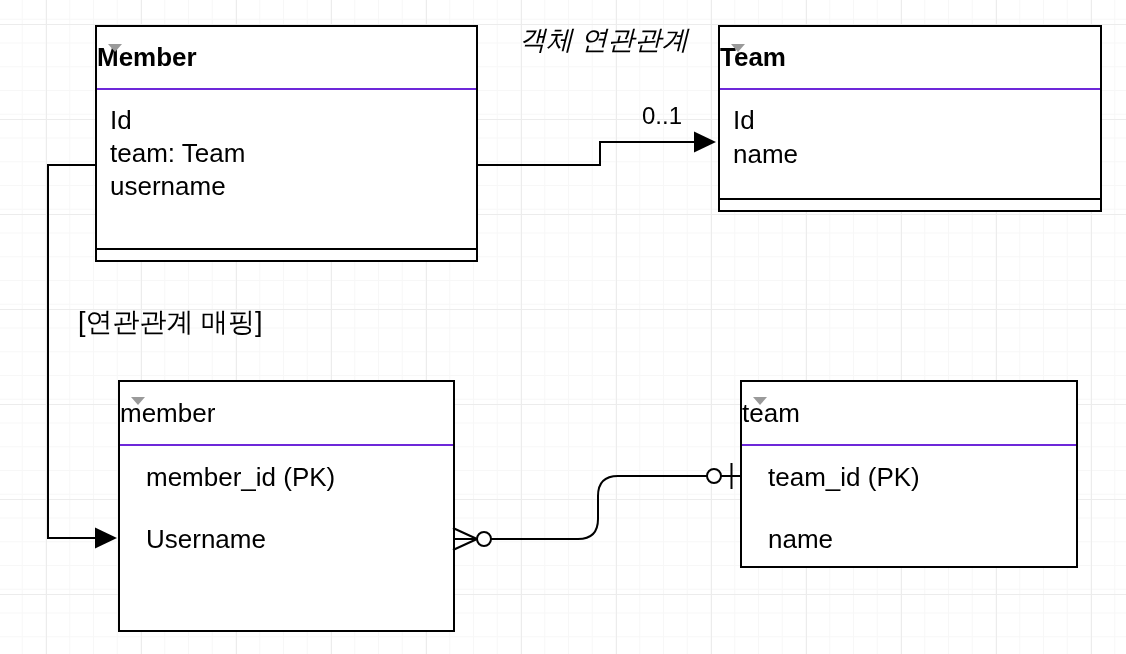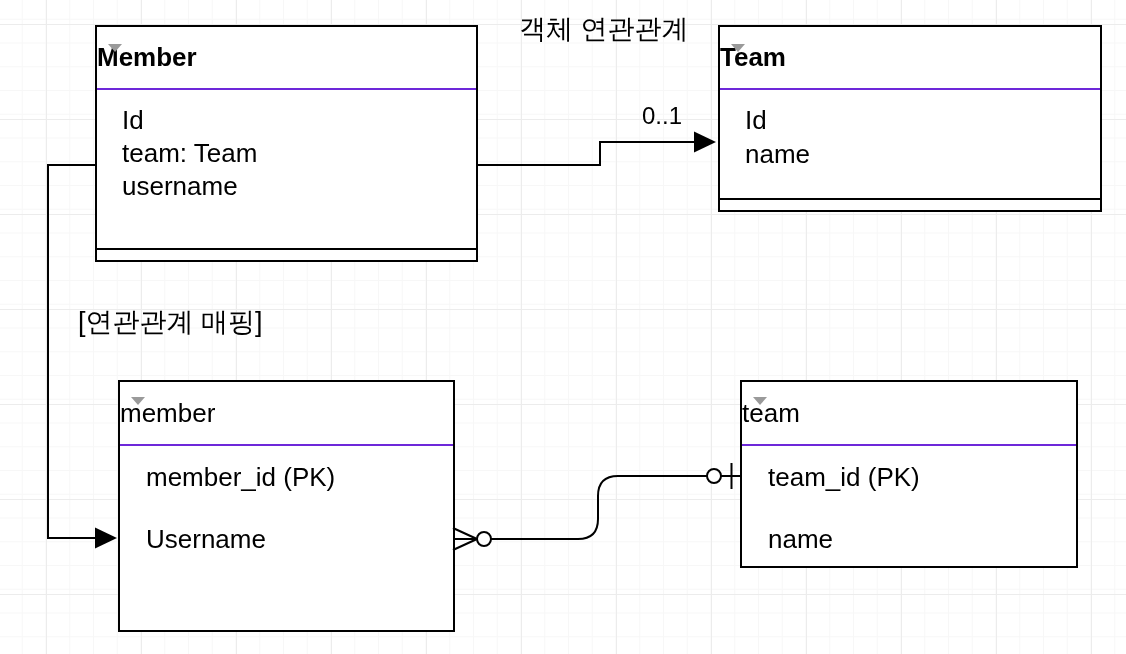--- a/index.html
+++ b/index.html
@@ -29,21 +29,21 @@
   .uml .box-header{height:61px;font-weight:bold;}
   .tbl .box-header{height:62px;font-weight:normal;}
   .tri{
     position:absolute;left:11px;width:0;height:0;
     border-left:7.5px solid transparent;border-right:7.5px solid transparent;
     border-top:8px solid #9a9a9a;
   }
   .uml .tri{top:17px;}
   .tbl .tri{top:15px;}
   .uml-attrs{
-    padding:14px 0 0 13px;line-height:33px;font-size:26px;margin-left:12px;
+    padding:14px 0 0 13px;line-height:33px;font-size:26px;
   }
   #team-class .uml-attrs{line-height:34px;padding-top:13px;}
   .uml-footer{
     position:absolute;left:0;right:0;bottom:0;height:10px;border-top:2px solid #000;
     background:#fff;
   }
   .table-row{
     display:flex;align-items:center;padding-left:26px;font-size:26px;box-sizing:border-box;
   }
   #member-table .table-row{height:62.6px;}
@@ -102,21 +102,21 @@
 
   <div class="box tbl" id="team-table" style="left:740px;top:380px;width:338px;height:188px;">
     <div class="box-header">
       <span class="tri"></span>
       <span>team</span>
     </div>
     <div class="table-row">team_id (PK)</div>
     <div class="table-row">name</div>
   </div>
 
-  <div class="float-label" style="left:519px;top:11px;">객체 연관관계</div>
+  <div class="float-label" style="left:519px;top:22px;font-style:italic;">객체 연관관계</div>
   <div class="float-label" style="left:50px;top:304px;padding-left:28px;">[연관관계 매핑]</div>
   <div class="mult-label" style="left:642px;top:102px;">0..1</div>
 
   <svg class="connectors" width="1126" height="654" viewBox="0 0 1126 654">
 
     <g>
       <path class="wire" d="M 478 165 H 600 V 142 H 696"></path>
       <polygon class="head" points="716,142 694,131.5 694,152.5"></polygon>
     </g>
 

